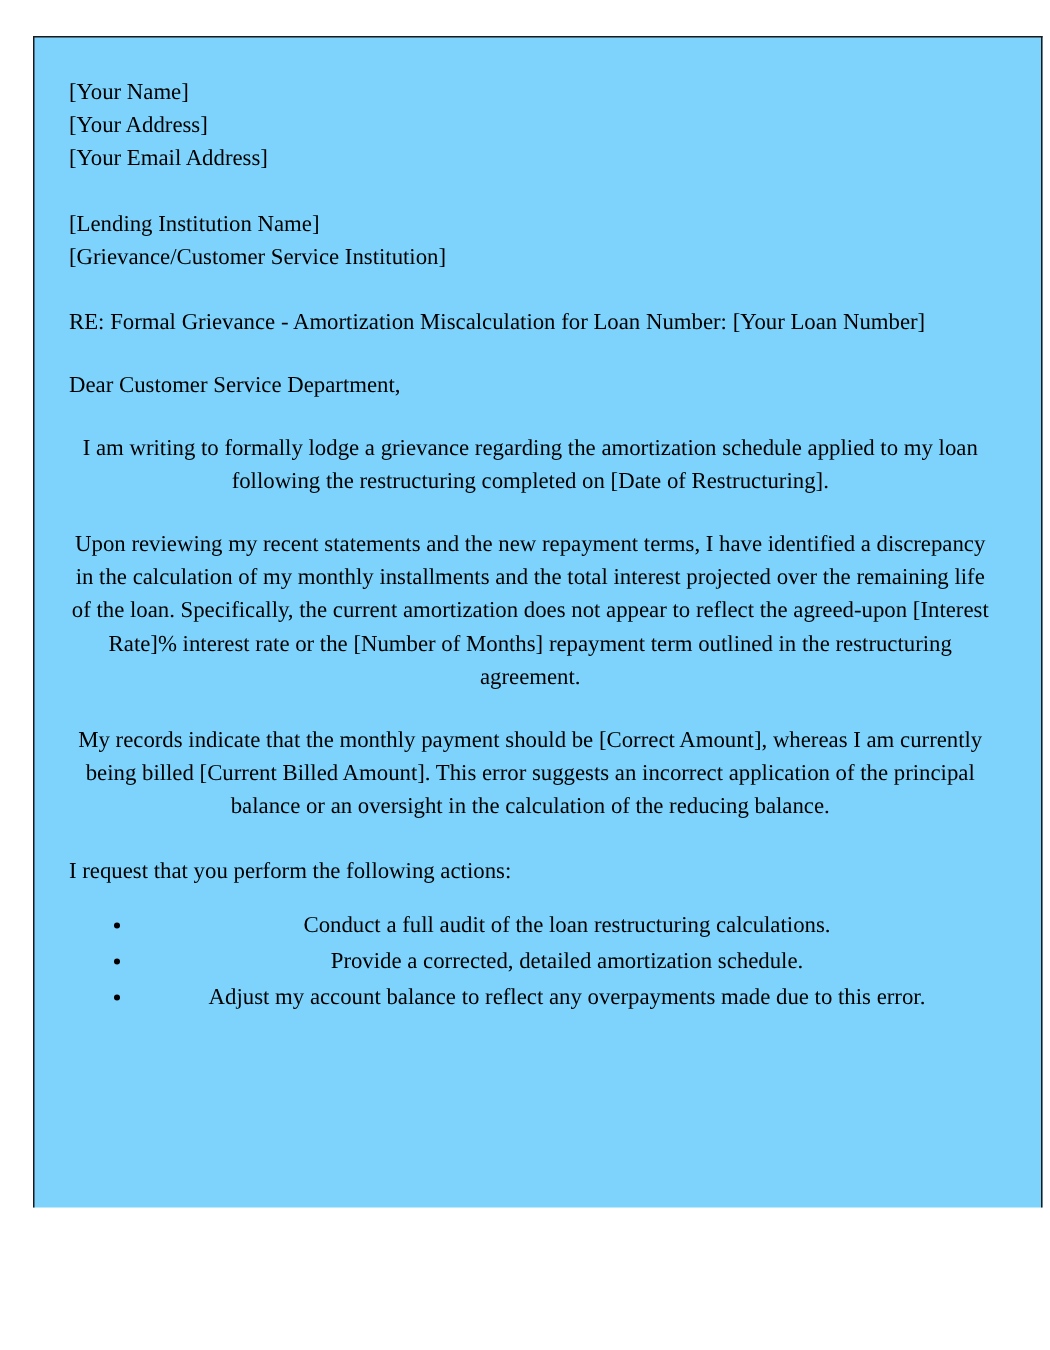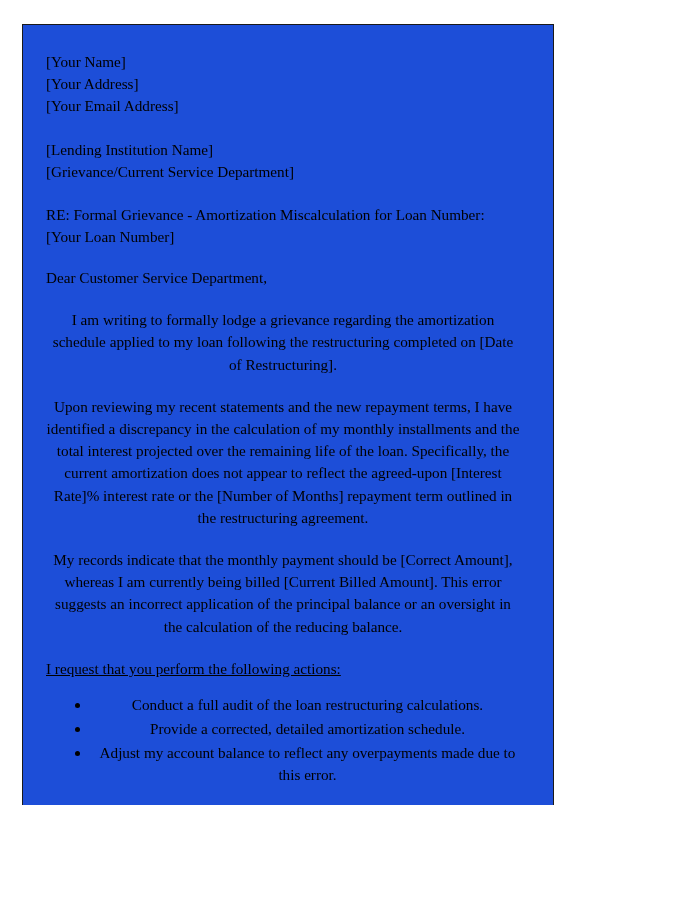--- a/index.html
+++ b/index.html
@@ -11,28 +11,28 @@
     width: 700px;
     height: 900px;
     overflow: hidden;
     font-family: "Liberation Serif", "DejaVu Serif", serif;
   }
 
   .page-frame {
     position: absolute;
     left: 22px;
     top: 24px;
-    width: 532px;
+    width: 673px;
     height: 781px;
     box-sizing: border-box;
     border-left: 1.5px solid #1a1a1a;
     border-right: 1.5px solid #1a1a1a;
     border-top: 1.5px solid #1a1a1a;
     border-bottom: none;
-    background: #1d4ed8;
+    background: #7dd3fc;
     overflow: hidden;
   }
 
   .page-inner {
     padding: 26px 33px 0 23px;
     color: #000000;
     font-size: 15.2px;
     line-height: 1.46;
   }
 
@@ -54,21 +54,20 @@
     margin: 0 0 20px 0;
   }
 
   .para {
     margin: 0 0 20px 0;
     text-align: center;
   }
 
   .request-lead {
     margin: 0 0 14px 0;
-    text-decoration: underline;
   }
 
   ul.actions-list {
     margin: 0 0 20px 0;
     padding-left: 45px;
     list-style-type: disc;
     text-align: center;
   }
   ul.actions-list li {
     margin: 0 0 2px 0;
@@ -83,21 +82,21 @@
 
     <div class="addr-block">
       <span class="line">[Your Name]</span>
       <span class="line">[Your Address]</span>
       <span class="line">[Your Email Address]</span>
     </div>
 
 
     <div class="addr-block">
       <span class="line">[Lending Institution Name]</span>
-      <span class="line">[Grievance/Current Service Department]</span>
+      <span class="line">[Grievance/Customer Service Institution]</span>
     </div>
 
     <p class="subject-line">RE: Formal Grievance - Amortization Miscalculation for Loan Number: [Your Loan Number]</p>
 
     <p class="salutation">Dear Customer Service Department,</p>
 
     <p class="para">I am writing to formally lodge a grievance regarding the amortization schedule applied to my loan following the restructuring completed on [Date of Restructuring].</p>
 
     <p class="para">Upon reviewing my recent statements and the new repayment terms, I have identified a discrepancy in the calculation of my monthly installments and the total interest projected over the remaining life of the loan. Specifically, the current amortization does not appear to reflect the agreed-upon [Interest Rate]% interest rate or the [Number of Months] repayment term outlined in the restructuring agreement.</p>
 

